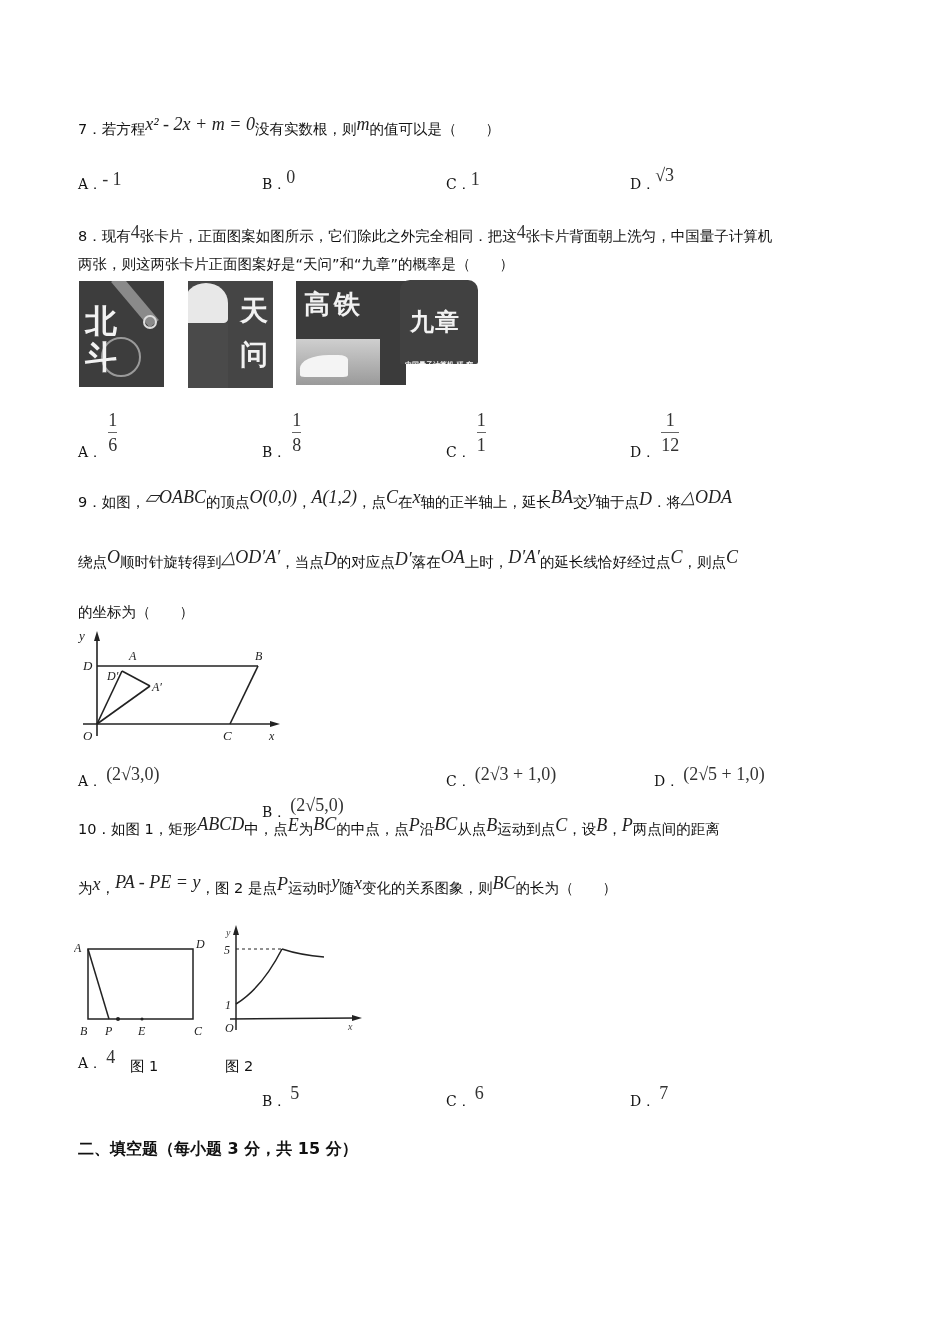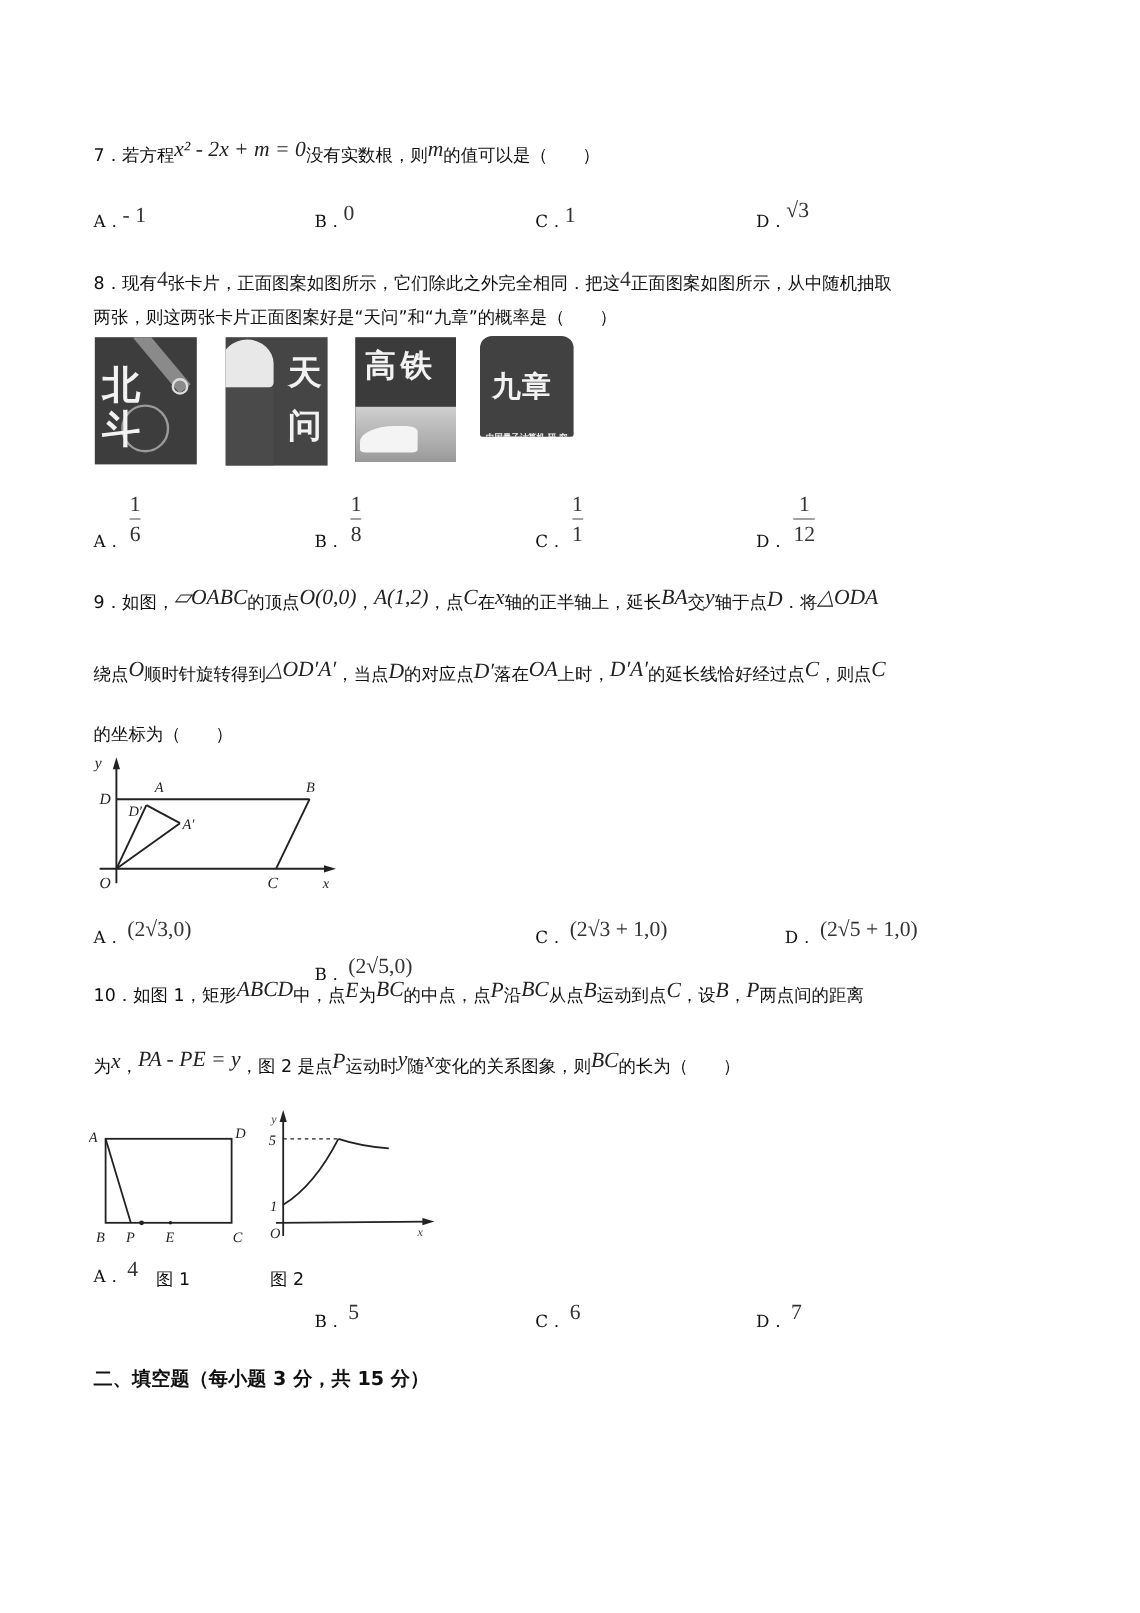--- a/index.html
+++ b/index.html
@@ -33,38 +33,38 @@
   <span class="opt-label">B．</span><span class="mn" style="position:relative; top:-6px;">0</span>
 </div>
 <div class="abs" style="left:446px; top:173px;">
   <span class="opt-label">C．</span><span class="mn" style="position:relative; top:-4px;">1</span>
 </div>
 <div class="abs" style="left:630px; top:173px;">
   <span class="opt-label">D．</span><span class="mn" style="position:relative; top:-8px;">√3</span>
 </div>
 
 <div class="abs" style="left:78px; top:225px;">
-  <span class="cn">8．</span><span class="cn">现有</span><span class="mn" style="position:relative; top:-3px;">4</span><span class="cn">张卡片，正面图案如图所示，它们除此之外完全相同．把这</span><span class="mn" style="position:relative; top:-3px;">4</span><span class="cn">正面图案如图所示，从中随机抽取</span>
+  <span class="cn">8．</span><span class="cn">现有</span><span class="mn" style="position:relative; top:-3px;">4</span><span class="cn">张卡片，正面图案如图所示，它们除此之外完全相同．把这</span><span class="mn" style="position:relative; top:-3px;">4</span><span class="cn">张卡片背面朝上洗匀，中国量子计算机</span>
 </div>
 <div class="abs cn" style="left:78px; top:255px;">两张，则这两张卡片正面图案好是“天问”和“九章”的概率是（　　）</div>
 
 <div class="card" style="left:79px; top:281px; width:85px; height:106px; background:#3d3d3d;">
   <div style="position:absolute; left:50px; top:-10px; width:12px; height:60px; background:#8a8a8a; transform:rotate(-40deg);"></div>
   <div style="position:absolute; left:22px; top:56px; width:36px; height:36px; border:2px solid #9a9a9a; border-radius:50%;"></div>
   <div style="position:absolute; left:64px; top:34px; width:10px; height:10px; border:2px solid #ddd; border-radius:50%;"></div>
   <div class="card-text" style="left:6px; top:22px; font-size:32px; line-height:36px; width:30px; white-space:normal; word-break:break-all;">北斗</div>
 </div>
 
 <div class="card" style="left:188px; top:281px; width:85px; height:107px; background:#454545;">
   <div style="position:absolute; left:-4px; top:2px; width:44px; height:40px; background:#e8e8e8; border-radius:50% 50% 10% 10%;"></div>
   <div style="position:absolute; left:0; top:42px; width:40px; height:65px; background:#4a4a4a;"></div>
   <div class="card-text" style="left:52px; top:8px; font-size:28px; line-height:44px; width:30px; white-space:normal; word-break:break-all;">天问</div>
 </div>
 
-<div class="card" style="left:296px; top:281px; width:84px; height:104px; background:#3b3b3b;">
+<div class="card" style="left:296px; top:281px; width:84px; height:104px; background:#3b3b3b;padding-left:26px;">
   <div class="card-text" style="left:8px; top:6px; font-size:26px; letter-spacing:4px;">高铁</div>
   <div style="position:absolute; left:0; top:58px; width:84px; height:46px; background:linear-gradient(180deg,#cfcfcf,#9a9a9a);"></div>
   <div style="position:absolute; left:4px; top:74px; width:48px; height:22px; background:#f4f4f4; border-radius:60% 20% 10% 10%;"></div>
 </div>
 
 <div class="card" style="left:400px; top:280px; width:78px; height:84px; background:#414141; border-radius:10px 10px 2px 2px;">
   <div class="card-text" style="left:10px; top:26px; font-size:24px; letter-spacing:1px;">九章</div>
   <div class="card-text" style="left:4px; top:80px; font-size:7px; width:70px; white-space:normal; text-align:center; line-height:10px;">中国量子计算机 研 究 室</div>
 </div>
 

